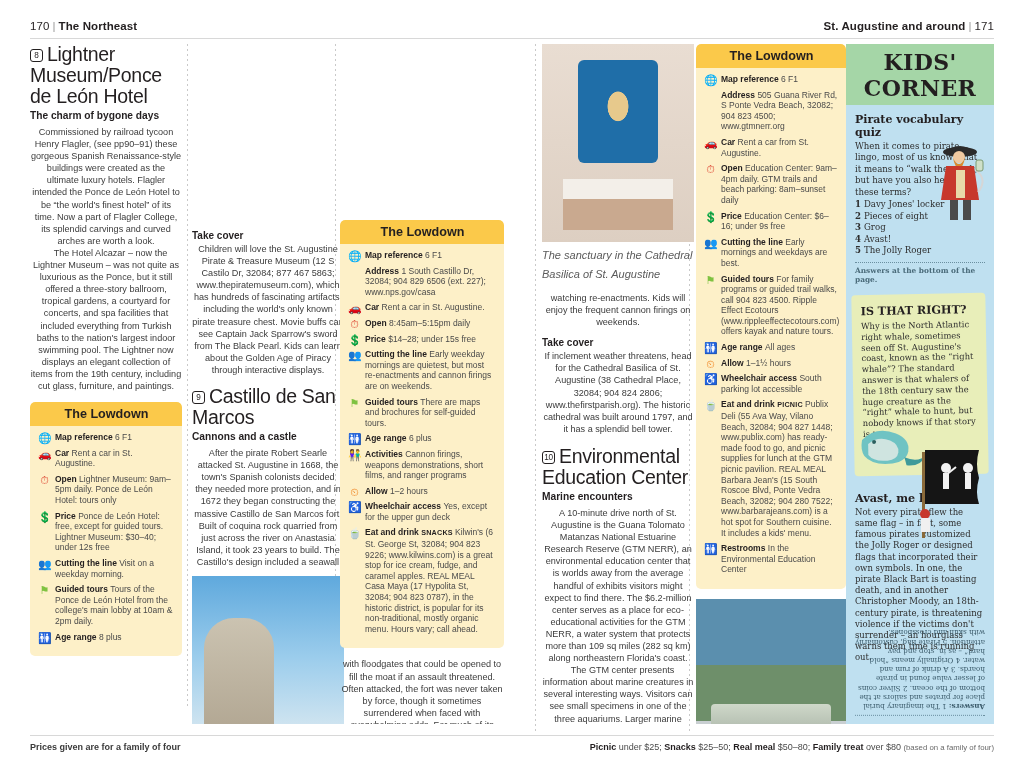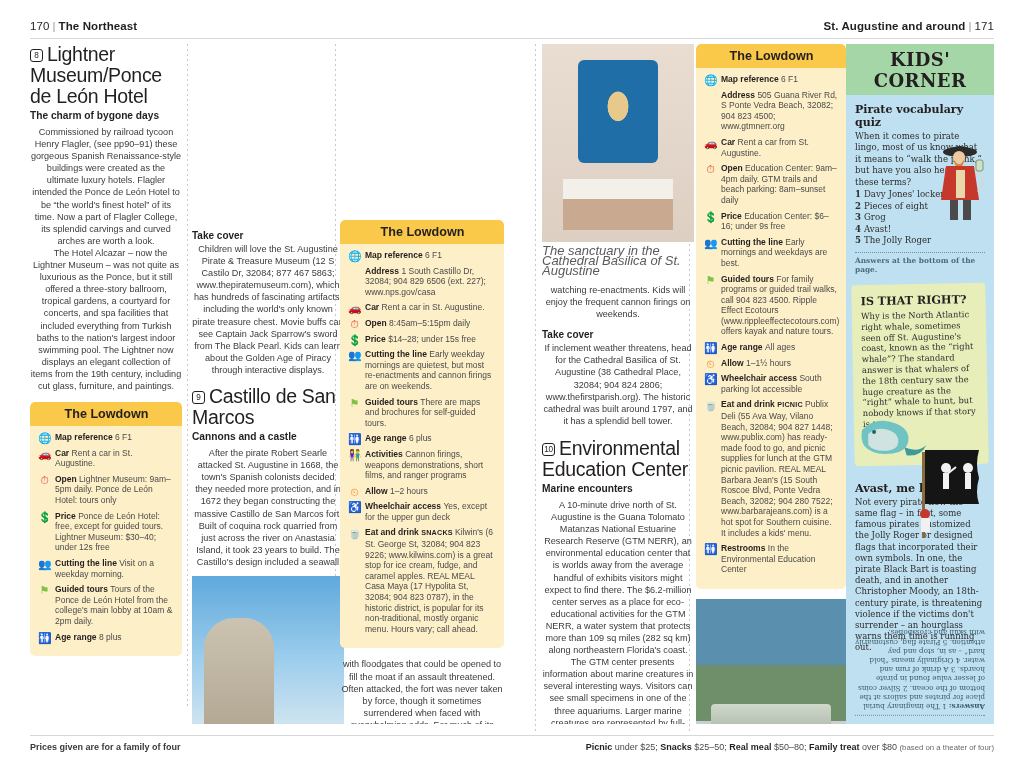--- a/index.html
+++ b/index.html
@@ -73,21 +73,21 @@
     margin: 2px 0 5px 0;
   }
   h3.minor {
     font-size: 10px; font-weight: bold; color: #231f20;
     margin: 9px 0 2px 0;
   }
 
   
   .photo { width: 100%; border: 0; display: block; position: relative; overflow: hidden; }
   .cap {
-    font-size: 13px; line-height: 10px; font-style: italic;
+    font-size: 11px; line-height: 19px; font-style: italic;
     color: #5a5a5a; margin: 4px 0 8px 0;
   }
   .ph-turret { height: 150px;
     background: linear-gradient(to bottom, #5fa9dd 0%, #9ccdec 55%, #cfe4f0 100%);
   }
   .ph-turret::after {
     content:""; position:absolute; left:8%; bottom:0; width:46%; height:72%;
     background: linear-gradient(to bottom, #cbc3b1, #b3a894);
     border-radius: 30px 30px 0 0;
   }
@@ -152,21 +152,21 @@
 
   
   .kidspanel {
     position: absolute; right: 0; top: 0;
     width: 148px; height: 680px;
     background: #bfe0f0;
   }
   .kc-head {
     background: #a5d6a7; color: #231f20;
     font-family: "DejaVu Serif", serif; font-weight: bold;
-    font-size: 18px; letter-spacing: .4px;
+    font-size: 22px; letter-spacing: .4px;
     text-align: center; padding: 5px 0 4px 0;
   }
   .kc-body { padding: 8px 9px 0 9px; font-family: "DejaVu Serif", serif; }
   .kc-title {
     font-size: 11px; font-weight: bold; color: #231f20; margin-bottom: 2px;
   }
   .kc-text { font-size: 8.6px; line-height: 11.4px; color: #2e2e2e; }
   .kc-list { list-style: none; margin-top: 1px; }
   .kc-list li { font-size: 8.6px; line-height: 11.6px; color:#2e2e2e; }
   .kc-list li b { margin-right: 3px; }
@@ -397,15 +397,15 @@
         <div class="ans-dots"></div>
         <span style="font-weight:bold">Answers:</span>
         <span>1 The imaginary burial place for pirates and sailors at the bottom of the ocean. 2 Silver coins of lesser value found in pirate hoards. 3 A drink of rum and water. 4 Originally means “hold hard” – as in, stop and pay attention. 5 Pirate flag, customarily with skull and crossbones.</span>
       </div>
     </div>
 
   </div>
 
   <div class="footrule"></div>
   <div class="footer left">Prices given are for a family of four</div>
-  <div class="footer right" id="pricekey"><span class="k">Picnic </span><span class="v">under $25; </span><span class="k">Snacks </span><span class="v">$25–50; </span><span class="k">Real meal </span><span class="v">$50–80; </span><span class="k">Family treat </span><span class="v">over $80 </span><span class="paren">(based on a theater of four)</span></div>
+  <div class="footer right" id="pricekey"><span class="k">Picnic </span><span class="v">under $25; </span><span class="k">Snacks </span><span class="v">$25–50; </span><span class="k">Real meal </span><span class="v">$50–80; </span><span class="k">Family treat </span><span class="v">over $80 </span><span class="paren">(based on a family of four)</span></div>
 
 </div>
 
 </body></html>

